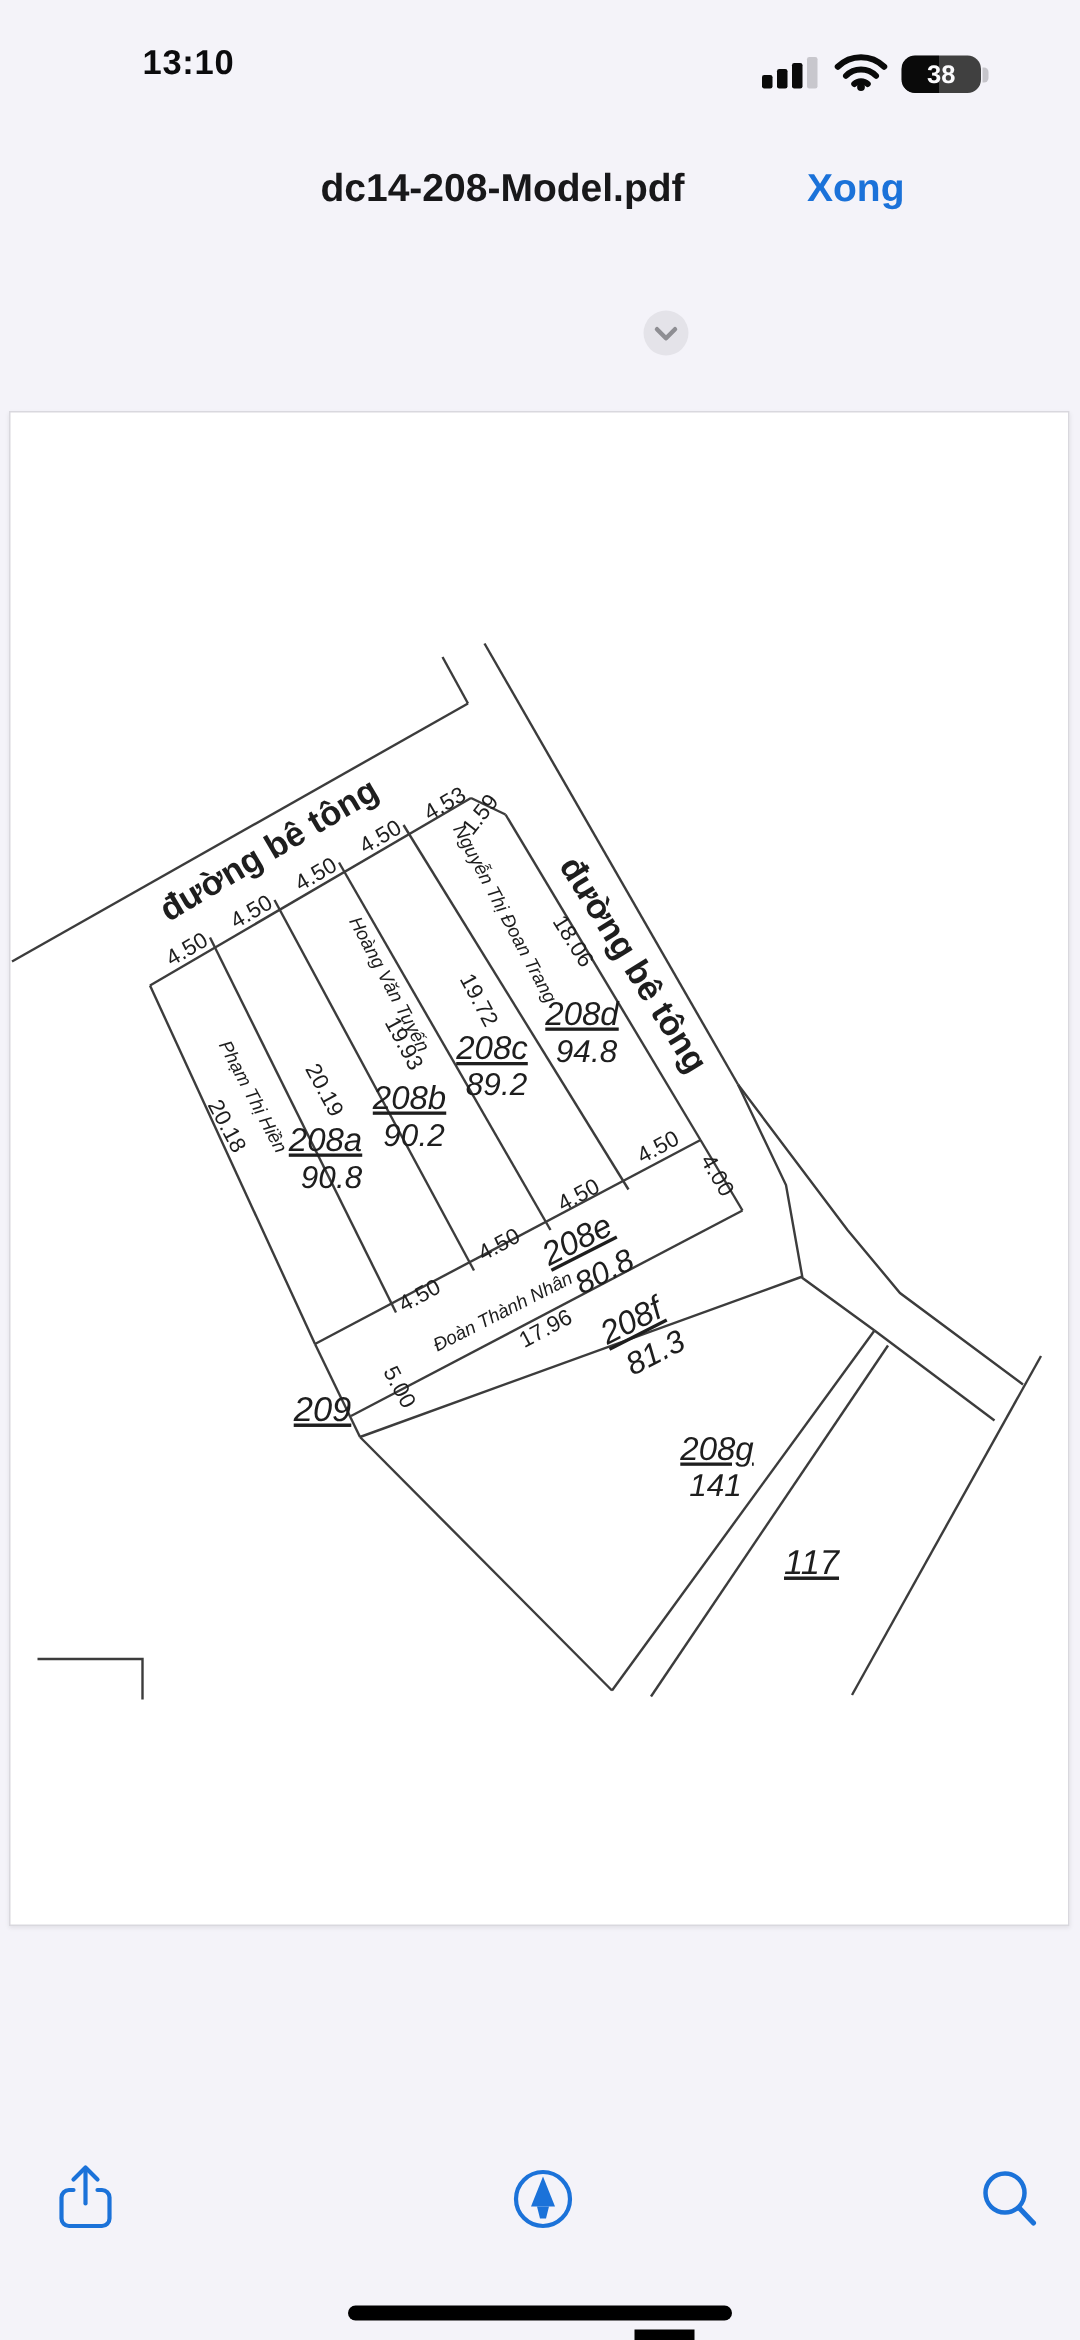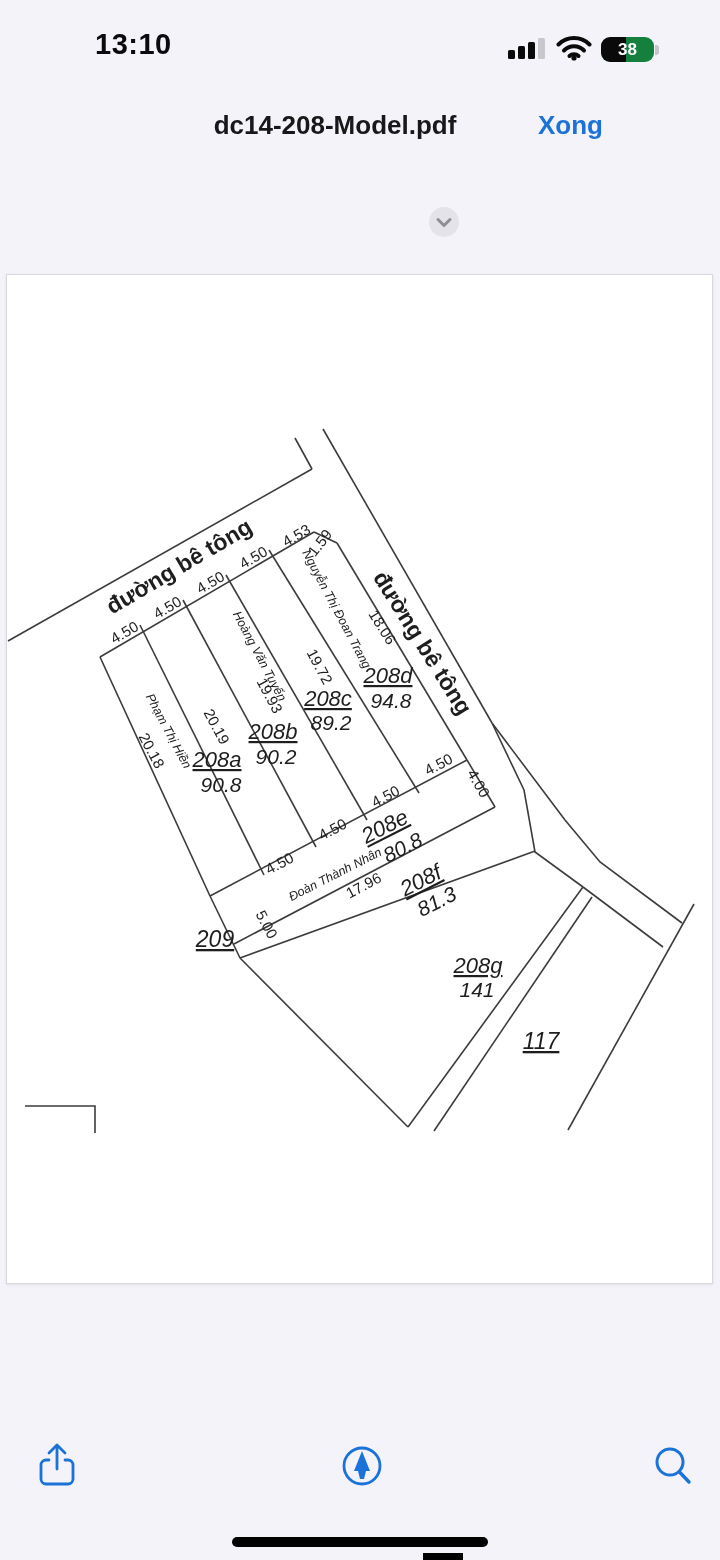--- a/index.html
+++ b/index.html
@@ -4,25 +4,25 @@
 <style>
   html,body{margin:0;padding:0;}
   body{
     width:720px;height:1560px;position:relative;overflow:hidden;
     background:#F4F3F9;
     font-family:"Liberation Sans", sans-serif;
     -webkit-font-smoothing:antialiased;
   }
   
   .status-bar{position:absolute;left:0;top:0;width:720px;height:70px;}
-  .time{position:absolute;left:95px;top:28px;font-size:29px;font-weight:bold;color:#0b0b0d;letter-spacing:.5px;}
+  .time{position:absolute;left:95px;top:28px;font-size:23px;font-weight:bold;color:#0b0b0d;letter-spacing:.5px;}
   .sig{position:absolute;left:508px;top:37px;}
   .wifi{position:absolute;left:556px;top:35px;}
   .battery{position:absolute;left:601px;top:37px;width:58px;height:26px;}
-  .batt-pill{position:absolute;left:0;top:0;width:53px;height:25px;background:#15803d;border-radius:9px;overflow:hidden;}
+  .batt-pill{position:absolute;left:0;top:0;width:53px;height:25px;background:#404040;border-radius:9px;overflow:hidden;}
   .batt-fill{position:absolute;left:0;top:0;width:25px;height:25px;background:#0a0a0a;border-radius:9px 0 0 9px;}
   .batt-txt{position:absolute;left:0;top:0;width:53px;height:25px;line-height:25px;text-align:center;
             color:#fbfbfd;font-size:17px;font-weight:bold;}
   .batt-nub{position:absolute;left:54px;top:8px;width:4px;height:10px;background:#c6c5cb;border-radius:0 3px 3px 0;}
   
   .nav-bar{position:absolute;left:0;top:95px;width:636px;height:66px;}
   .doc-title{position:absolute;left:0;top:0;width:720px;text-align:center;
              font-size:26px;font-weight:bold;color:#18181a;line-height:60px;
              transform:translateX(-25px);}
   .chev-btn{position:absolute;left:429px;top:112px;width:30px;height:30px;border-radius:50%;background:#e4e3e9;}

